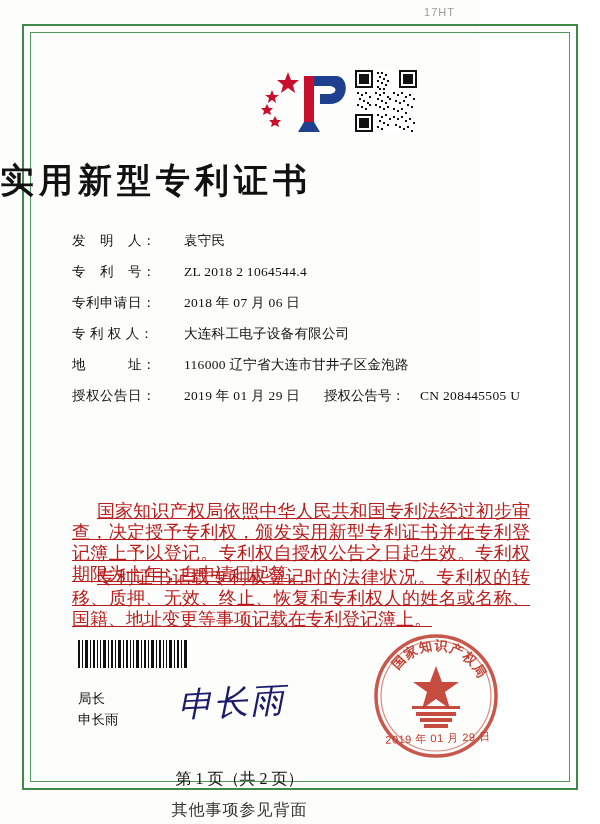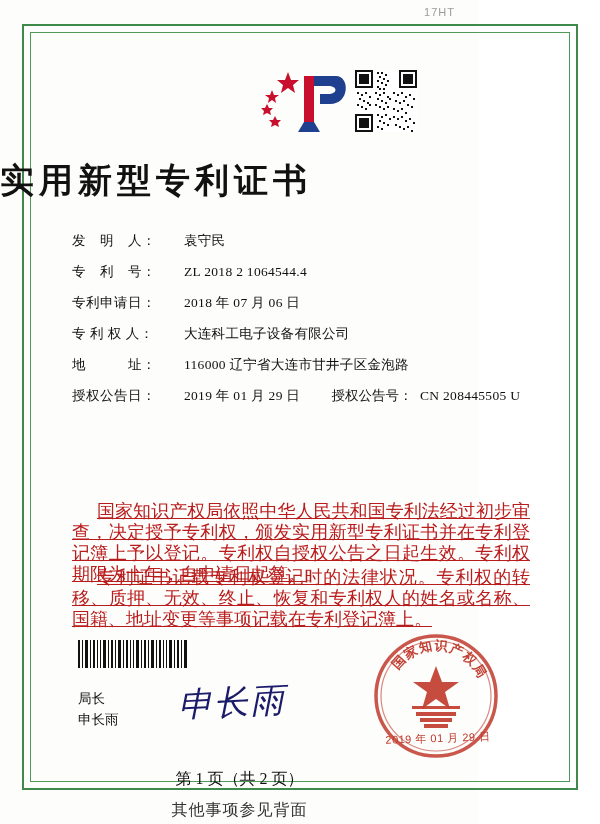--- a/index.html
+++ b/index.html
@@ -110,21 +110,20 @@
     letter-spacing: 0.3px;
   }
   .frow .fval2 {
     position: absolute;
     left: 252px;
     top: 0;
   }
   .frow .flabel2 {
     display: inline-block;
     width: 96px;
-    text-align: center;
   }
 
   
   .para {
     position: absolute;
     left: 72px;
     width: 458px;
     font-size: 18px;
     line-height: 21px;
     color: #b91c1c;

